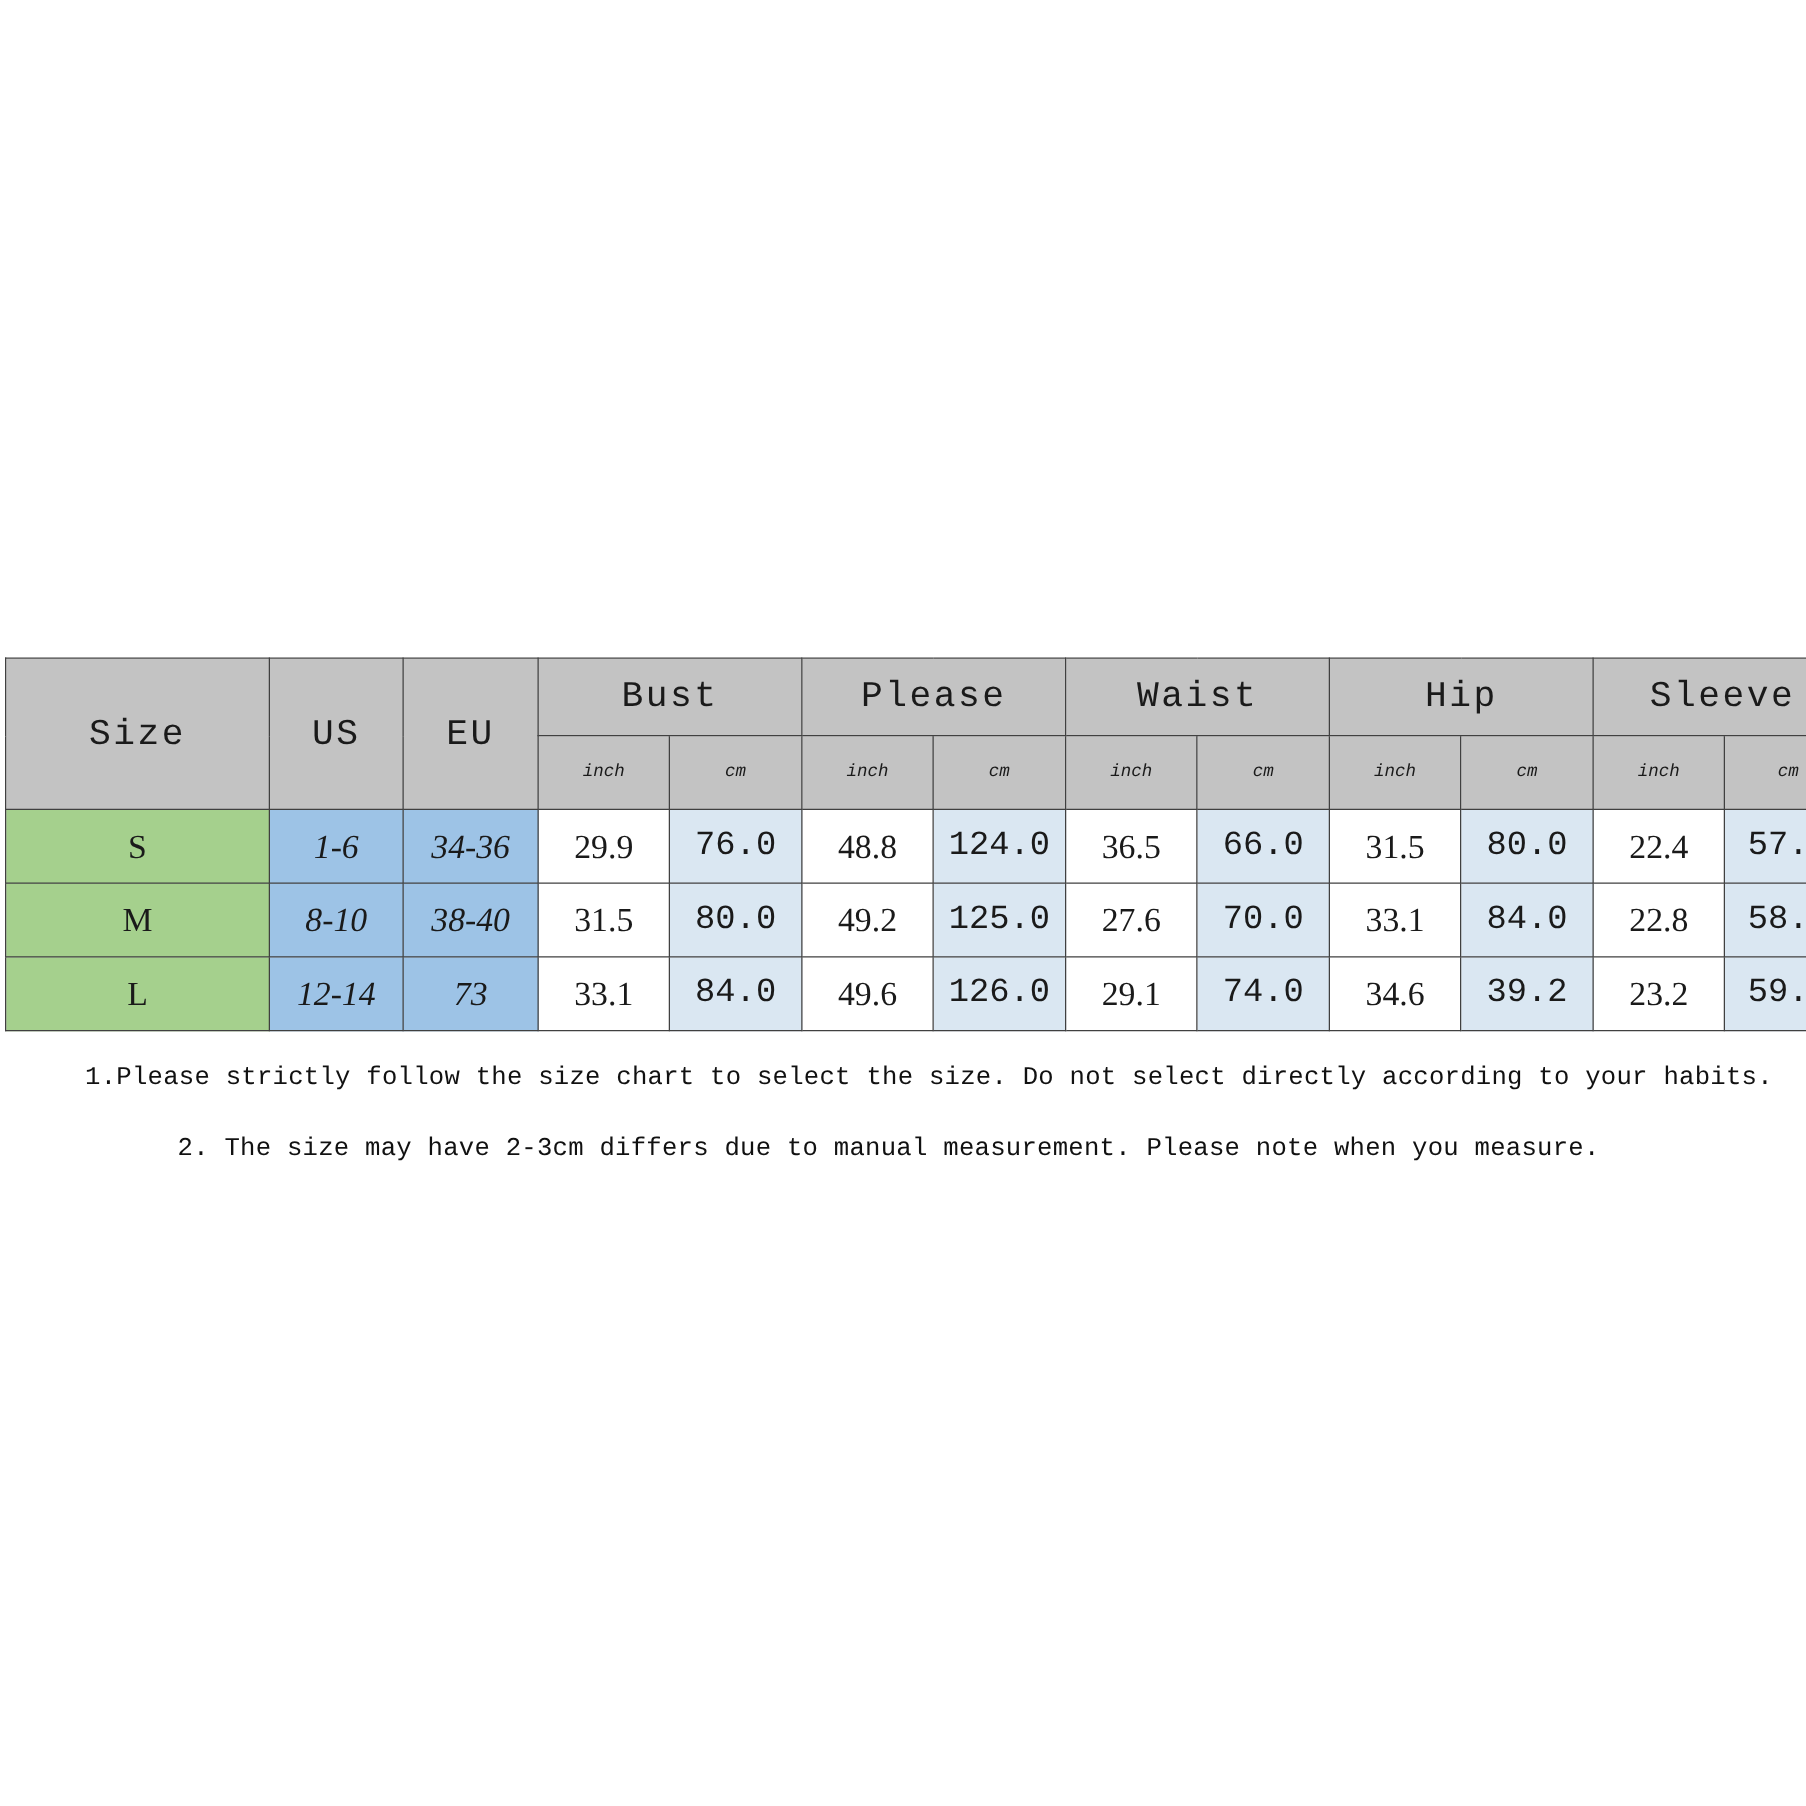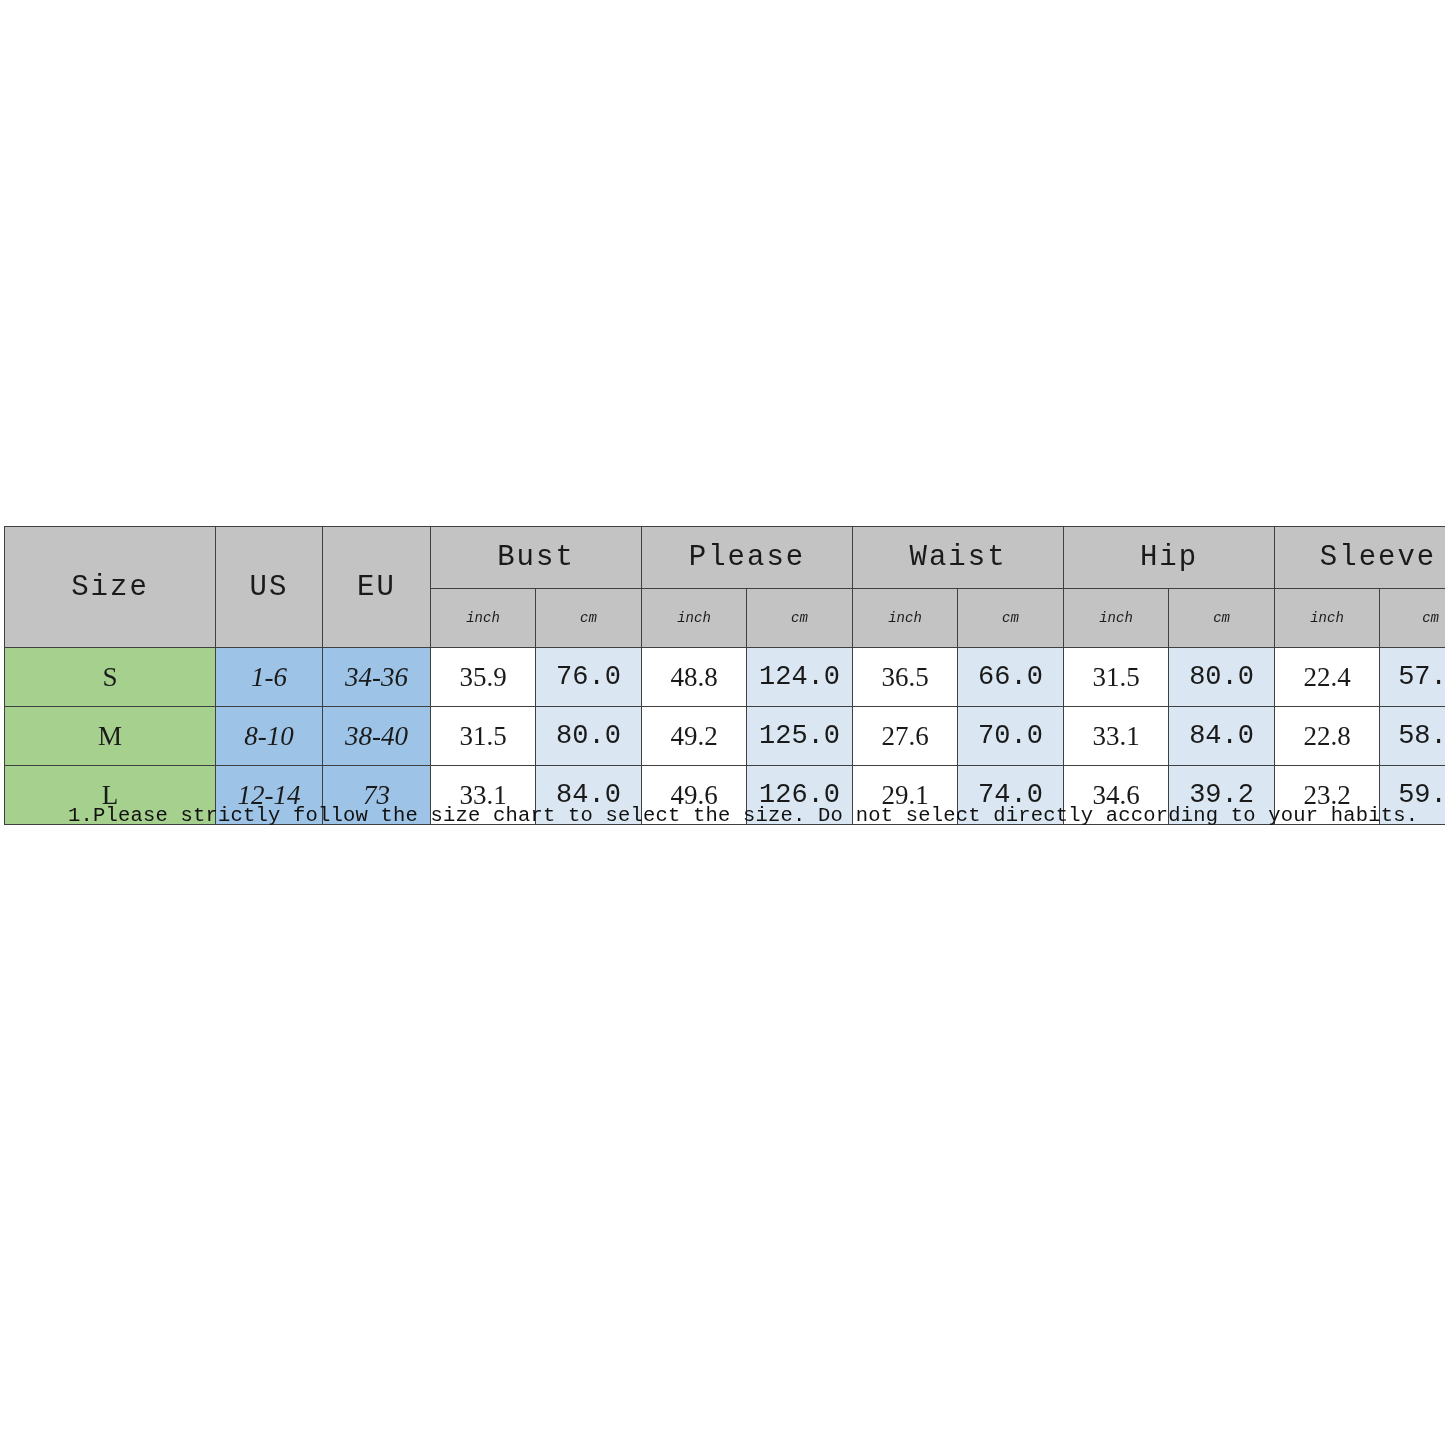--- a/index.html
+++ b/index.html
@@ -87,21 +87,21 @@
   }
   td.c-cm {
     background: #dae7f2;
     font-family: Liberation Mono, monospace;
   }
 
   
   .notes {
     position: absolute;
     left: 0;
-    top: 804px;
+    top: 851px;
     width: 1445px;
   }
   .note {
     font-family: "Liberation Mono", monospace;
     font-size: 20.5px;
     color: #111111;
     letter-spacing: 0.2px;
     white-space: nowrap;
   }
   .note-1 {
@@ -158,21 +158,21 @@
           <th class="subhdr">inch</th>
           <th class="subhdr">cm</th>
         </tr>
       </thead>
 
       <tbody>
         <tr class="data-row">
           <td class="c-size">S</td>
           <td class="c-us">1-6</td>
           <td class="c-eu">34-36</td>
-          <td class="c-inch">35.9</td>
+          <td class="c-inch">29.9</td>
           <td class="c-cm">76.0</td>
           <td class="c-inch">48.8</td>
           <td class="c-cm">124.0</td>
           <td class="c-inch">36.5</td>
           <td class="c-cm">66.0</td>
           <td class="c-inch">31.5</td>
           <td class="c-cm">80.0</td>
           <td class="c-inch">22.4</td>
           <td class="c-cm">57.0</td>
         </tr>
@@ -205,15 +205,16 @@
           <td class="c-cm">39.2</td>
           <td class="c-inch">23.2</td>
           <td class="c-cm">59.0</td>
         </tr>
       </tbody>
     </table>
   </div>
 
   <div class="notes">
     <div class="note note-1">1.Please strictly follow the size chart to select the size. Do not select directly according to your habits.</div>
+    <div class="note note-2">2. The size may have 2-3cm differs due to manual measurement. Please note when you measure.</div>
   </div>
 
 </div>
 
 </body></html>

